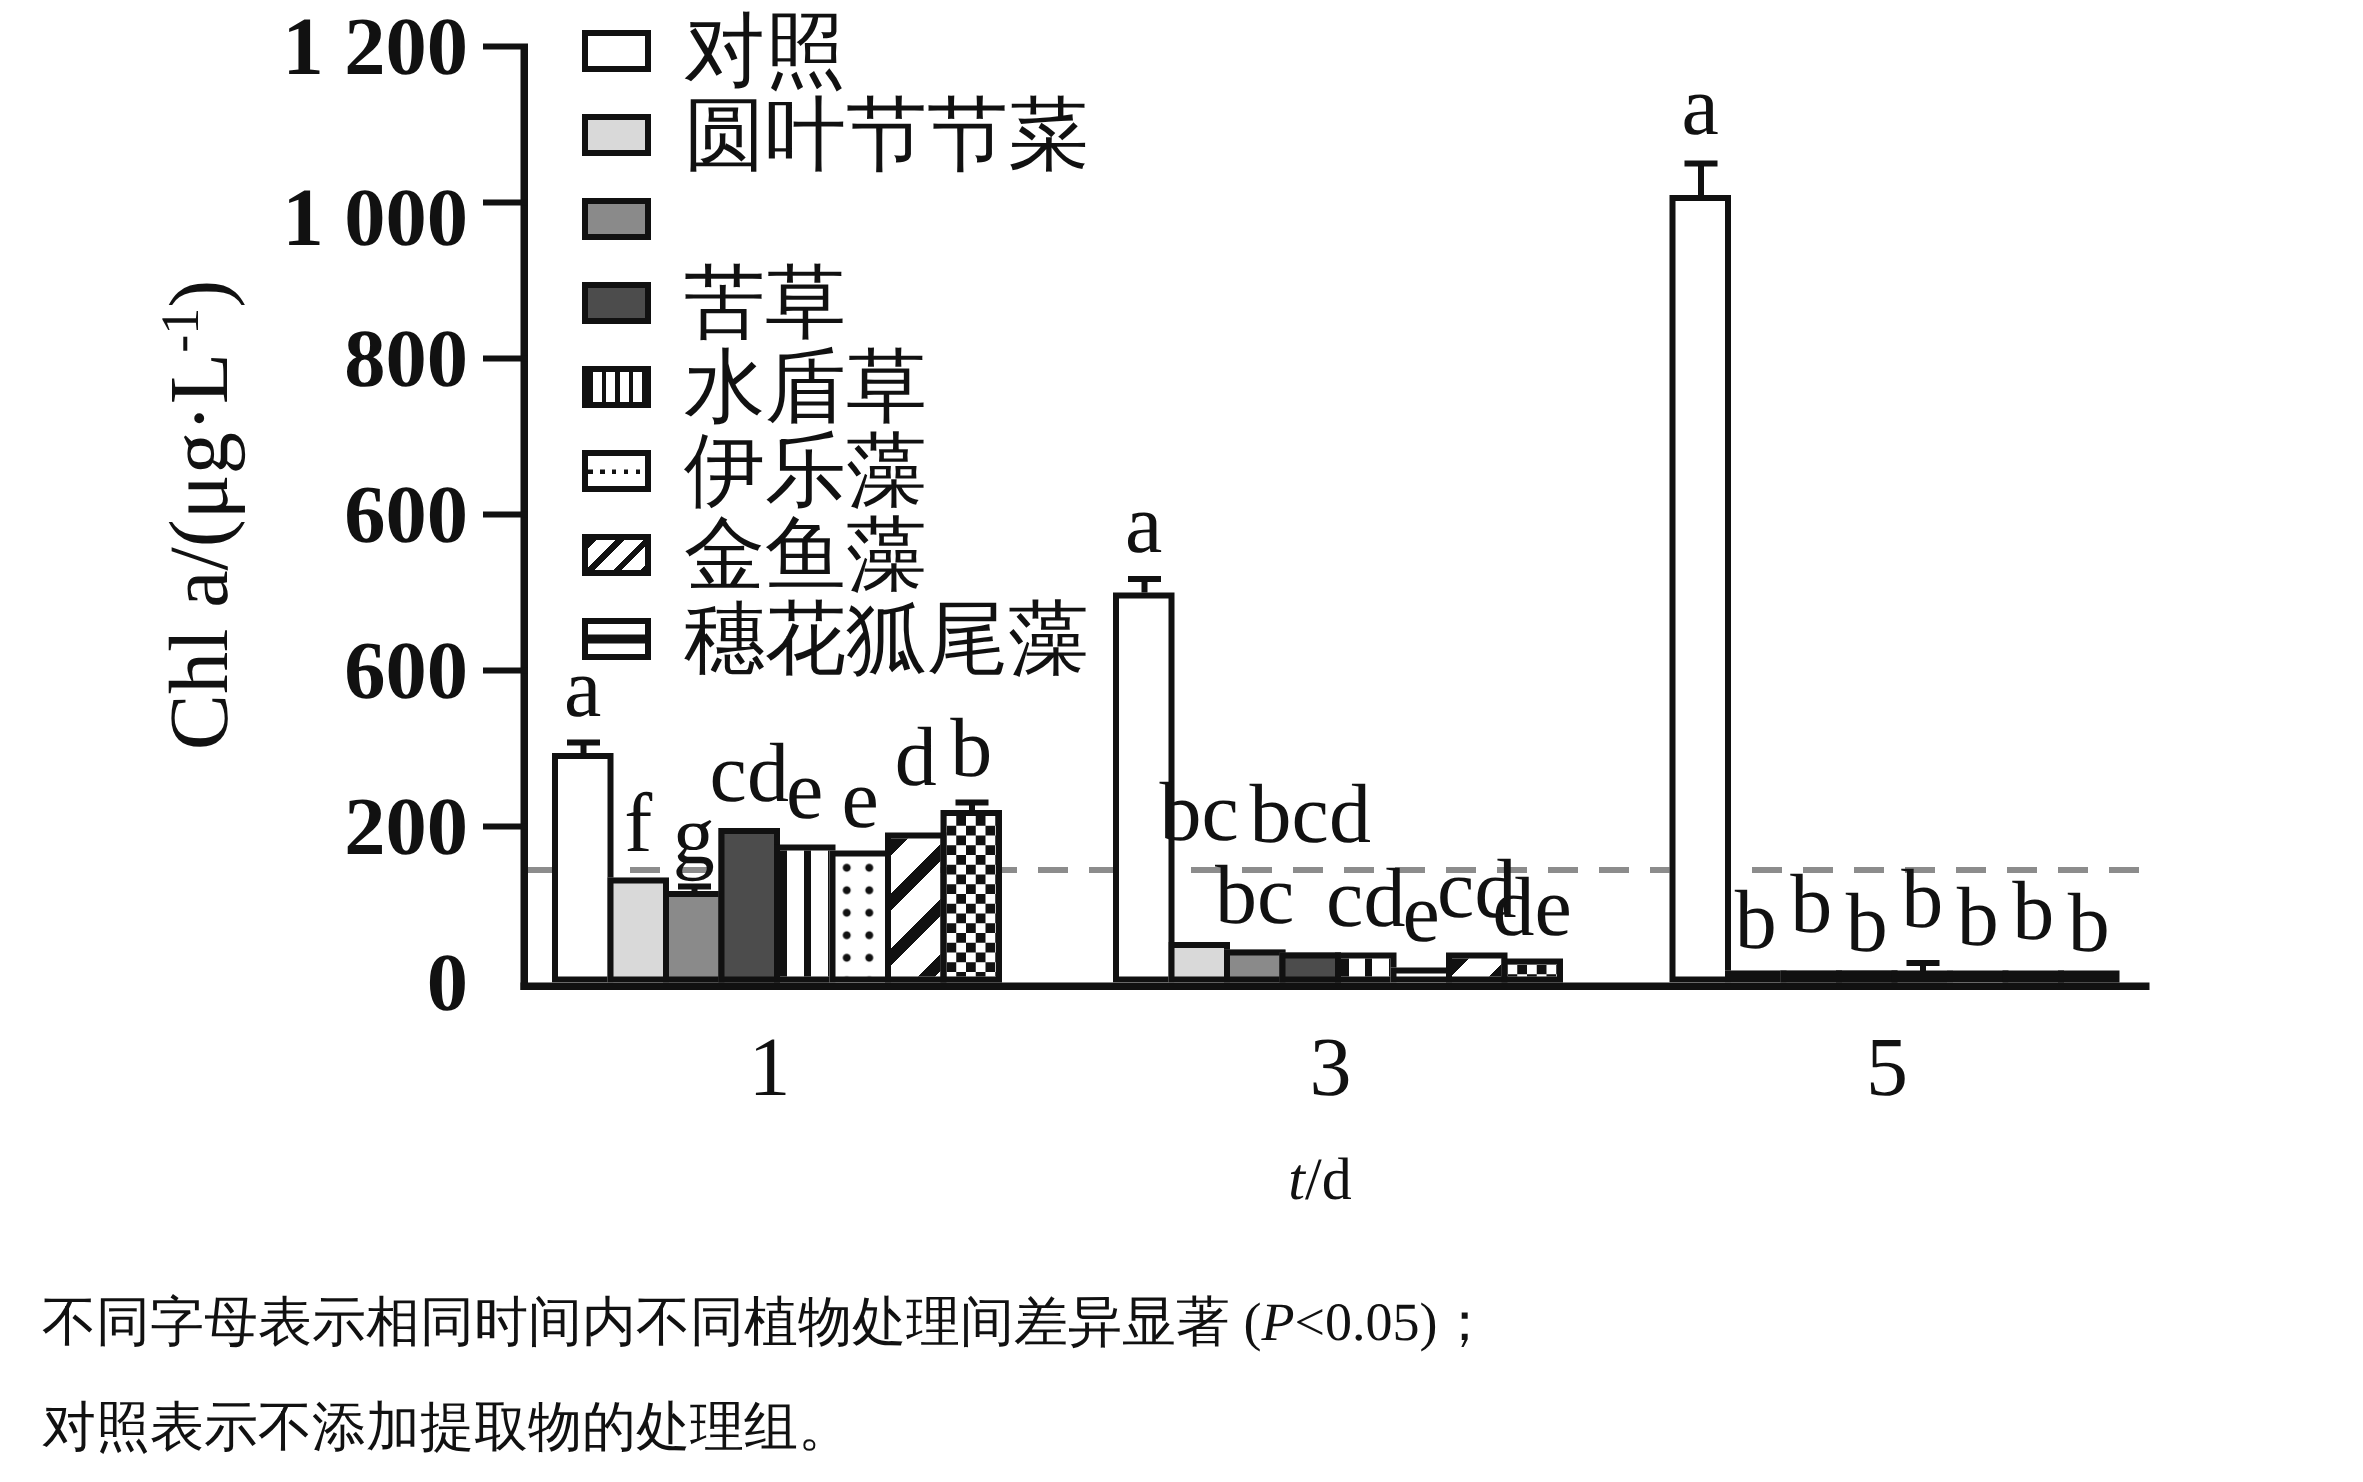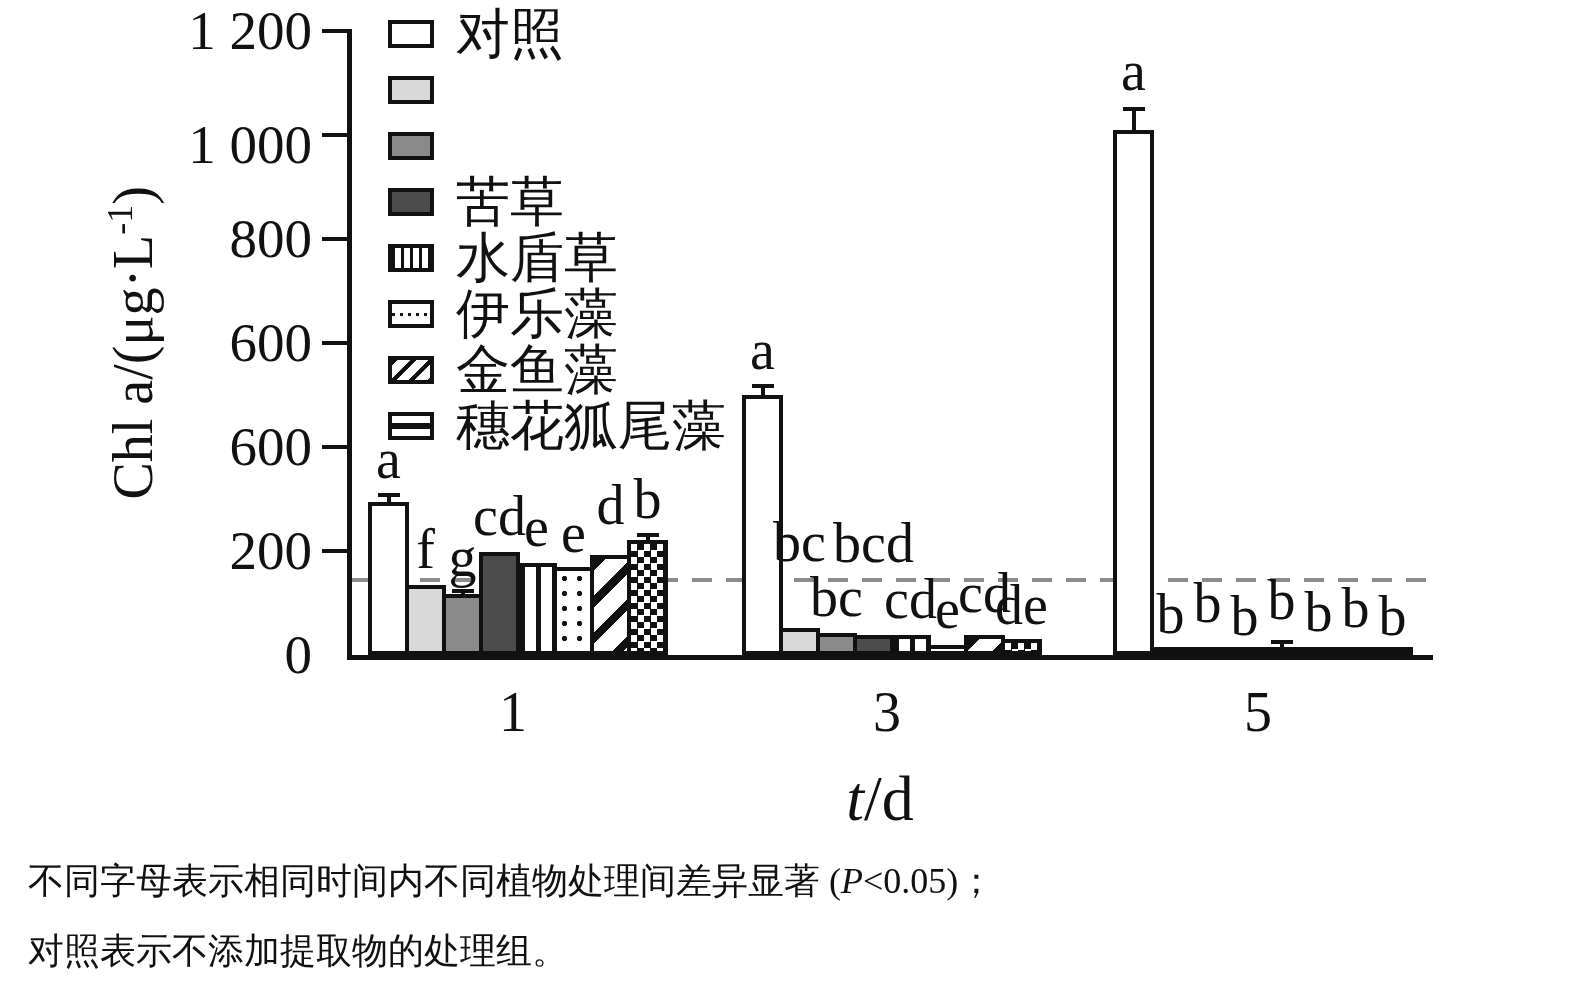--- a/index.html
+++ b/index.html
@@ -5,21 +5,21 @@
   html,body{margin:0;padding:0;background:#fff;}
   body{width:1575px;height:988px;position:relative;overflow:hidden;
        font-family:"Liberation Serif","DejaVu Serif",serif;color:#111;}
   #figure{position:absolute;left:0;top:0;width:1575px;height:988px;}
 
   
   #plot{position:absolute;left:347px;top:30px;width:1081px;height:625px;
         border-left:5px solid #111;border-bottom:5px solid #111;box-sizing:content-box;}
   .ytick{position:absolute;left:-30px;width:30px;height:4px;background:#111;}
   .ytick-label{position:absolute;left:90px;width:222px;text-align:right;
-        font-size:55px;line-height:64px;white-space:nowrap;}
+        font-size:55px;line-height:64px;white-space:nowrap;font-weight:bold;}
   .dashline{position:absolute;left:0;height:4px;
         background:repeating-linear-gradient(90deg,#8c8c8c 0 20px,transparent 20px 34px);}
   .bar{position:absolute;bottom:0;box-sizing:border-box;border:4px solid #111;}
   .err-stem{position:absolute;width:4px;background:#111;}
   .err-cap{position:absolute;width:22px;height:4px;background:#111;}
   .sig{position:absolute;text-align:center;font-size:56px;line-height:56px;white-space:nowrap;}
 
   
   .pat-plain-white{background:#fff;}
   .pat-light-gray{background:#d9d9d9;}
@@ -37,21 +37,21 @@
   .sw.pat-vertical-stripes{background:repeating-linear-gradient(90deg,#111 0 3px,#fff 3px 9px);}
   .sw.pat-dots{background-color:#fff;background-image:repeating-linear-gradient(90deg,#111 0 3px,transparent 3px 8px);
         background-size:100% 3px;background-position:center;background-repeat:no-repeat;}
   .sw.pat-diagonal-stripes{background:repeating-linear-gradient(135deg,#111 0 4px,#fff 4px 13px);}
   .sw.pat-checker{background-color:#fff;background-image:linear-gradient(#111 0 100%);
         background-size:100% 6px;background-position:center;background-repeat:no-repeat;}
   .legend-label{margin-left:22px;font-size:54px;line-height:56px;white-space:nowrap;}
 
   
   .xtick-label{position:absolute;top:680px;width:120px;text-align:center;font-size:56px;}
-  #xaxis-title{position:absolute;left:820px;top:762px;width:120px;text-align:center;font-size:64px;}
+  #xaxis-title{position:absolute;left:820px;top:762px;width:120px;text-align:center;font-size:40px;}
   #xaxis-title .it{font-style:italic;}
   #yaxis-title{position:absolute;left:-148px;top:310px;width:560px;text-align:center;
         font-size:56px;transform:rotate(-90deg);transform-origin:center;white-space:nowrap;}
   #yaxis-title sup{font-size:36px;}
 
   
   #caption{position:absolute;left:28px;top:846px;font-size:36px;line-height:70px;}
   #caption .it{font-style:italic;}
 </style>
 </head>
@@ -141,20 +141,21 @@
       <div class="sig" style="left: 980.5px; width: 120px; bottom: 11px;">b</div>
     </div>
 
   <div id="legend">
       <div class="legend-item">
         <div class="sw pat-plain-white"></div>
         <div class="legend-label">对照</div>
       </div>
       <div class="legend-item">
         <div class="sw pat-light-gray"></div>
+        <div class="legend-label">圆叶节节菜</div>
       </div>
       <div class="legend-item">
         <div class="sw pat-mid-gray"></div>
       </div>
       <div class="legend-item">
         <div class="sw pat-dark-gray"></div>
         <div class="legend-label">苦草</div>
       </div>
       <div class="legend-item">
         <div class="sw pat-vertical-stripes"></div>

